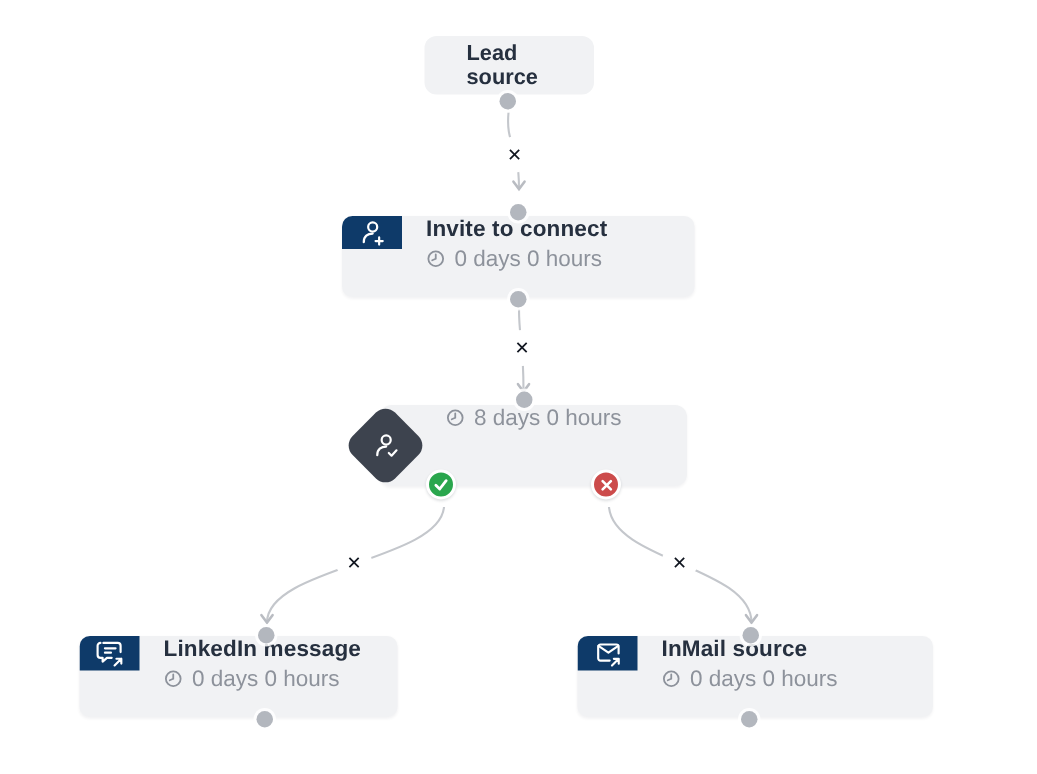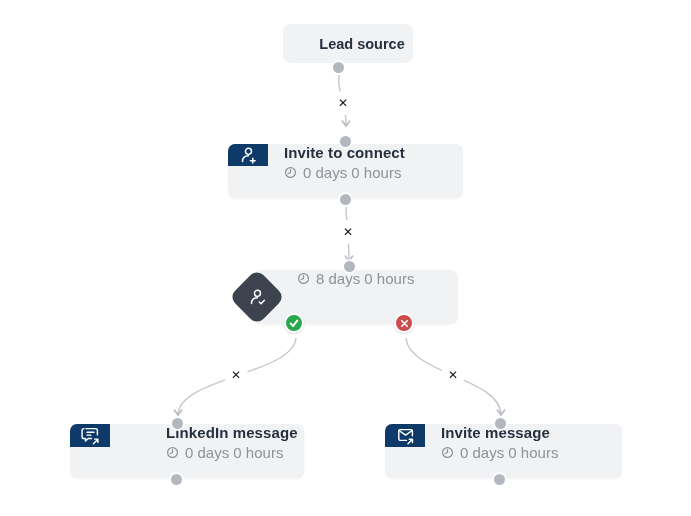--- a/index.html
+++ b/index.html
@@ -35,29 +35,29 @@
   }
   .node-body{
     display:flex;flex-direction:column;justify-content:center;gap:3px;
     padding:0 18px 0 16px;
   }
   .node-title{font-size:15px;font-weight:600;color:var(--title);letter-spacing:.1px;white-space:nowrap;}
   .node-delay{display:flex;align-items:center;gap:6px;font-size:15px;color:var(--delay-text);white-space:nowrap;}
   .node-delay svg{display:block;}
 
   .node-source{
-    position:absolute;left:283px;top:24px;width:130px;height:39px;background:var(--node-bg);
+    position:absolute;left:283px;top:24px;width:113px;height:39px;background:var(--node-bg);
     border-radius:8px;display:flex;align-items:center;justify-content:center;z-index:2;
     font-size:14.5px;font-weight:600;color:var(--title);padding-left:28px;
   }
 
   .node-invite{left:228px;top:144px;width:235px;height:54px;}
   .node-if{left:253px;top:270px;width:205px;height:54px;border-radius:8px;}
   .node-if .node-body{padding-left:44px;}
-  .node-linkedin{left:70px;top:424px;width:234px;height:54px;gap:40px;}
+  .node-linkedin{left:53px;top:424px;width:212px;height:54px;}
   .node-inmail{left:385px;top:424px;width:237px;height:54px;}
 
   .diamond{
     position:absolute;left:237px;top:277px;width:40px;height:40px;background:var(--diamond-bg);
     border-radius:9px;transform:rotate(45deg);z-index:3;
     display:flex;align-items:center;justify-content:center;
   }
   .diamond svg{transform:rotate(-45deg);}
 
   .port{
@@ -176,21 +176,21 @@
 
   <div class="node node-inmail">
     <div class="node-iconbox">
       <svg width="23" height="23" viewBox="0 0 24 24" fill="none" stroke="#ffffff" stroke-width="1.5" stroke-linecap="round" stroke-linejoin="round">
         <path d="M19.2 12.2 v-4.7 a1.6 1.6 0 0 0 -1.6 -1.6 h-11 a1.6 1.6 0 0 0 -1.6 1.6 v8 a1.6 1.6 0 0 0 1.6 1.6 h6.4"></path>
         <path d="M5.2 6.8 L12.1 11.6 L19 6.8"></path>
         <path d="M14.6 20.6 L19.3 15.9 M15.9 15.9 h3.4 v3.4"></path>
       </svg>
     </div>
     <div class="node-body">
-      <div class="node-title">Invite message</div>
+      <div class="node-title">InMail source</div>
       <div class="node-delay">
         <svg width="13" height="13" viewBox="0 0 14 14" fill="none" stroke="currentColor" stroke-width="1.3" stroke-linecap="round">
           <circle cx="7" cy="7" r="5.3"></circle>
             <path d="M7 7 L7 3.9 M7 7 L4.5 8.1"></path>
         </svg>
         <span>0 days 0 hours</span>
       </div>
     </div>
   </div>
 

